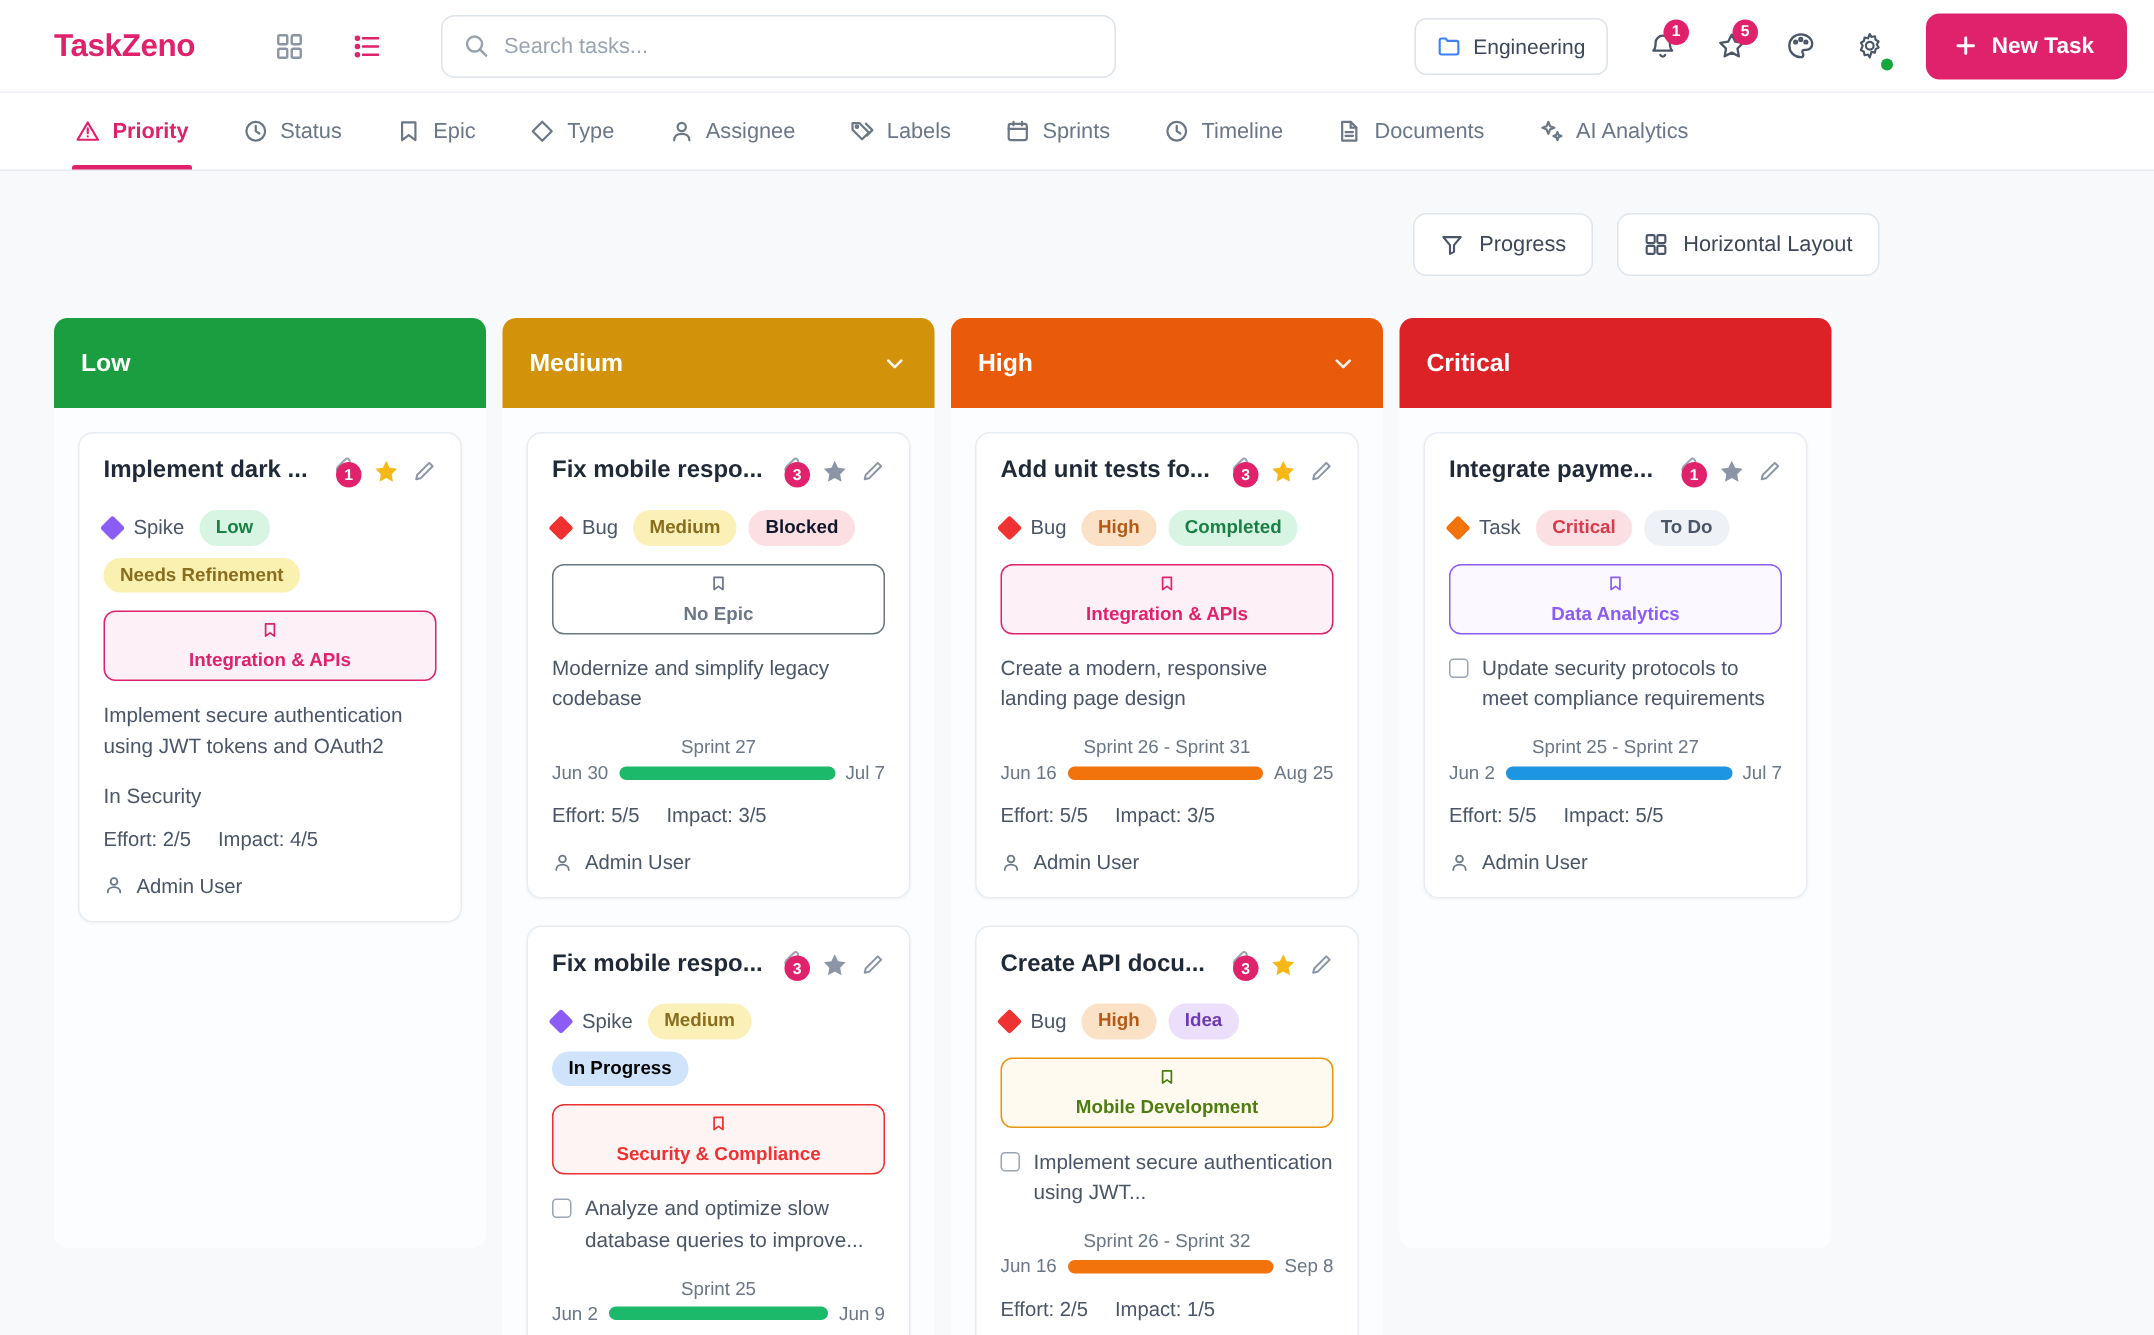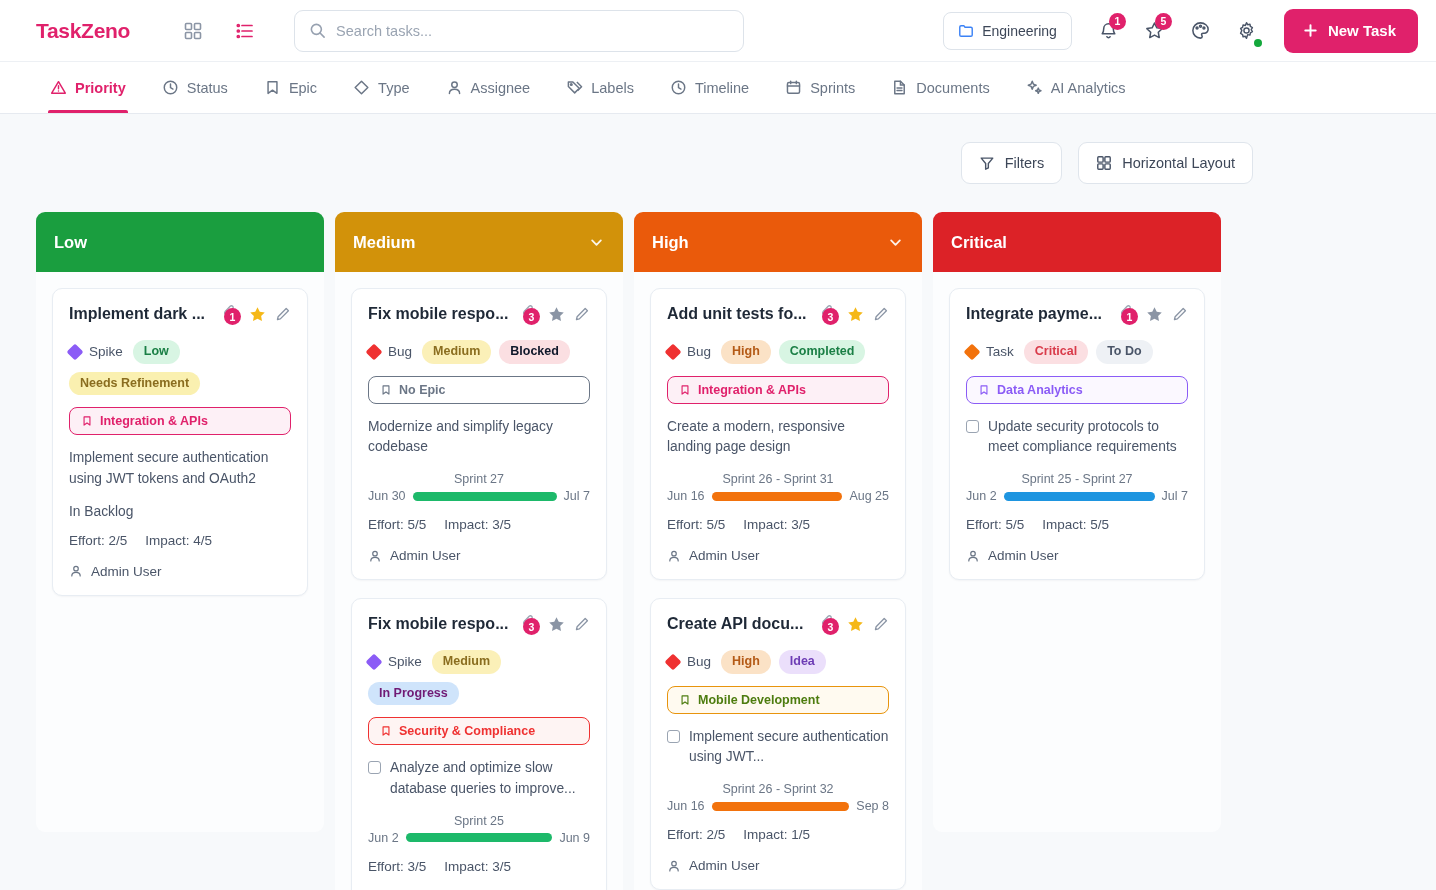--- a/index.html
+++ b/index.html
@@ -192,21 +192,21 @@
   .type-label { font-size: 13.5px; color: #4a5568; margin-right: 2px; }
   .chip {
     padding: 4px 11px; border-radius: 12px;
     font-size: 12.5px; font-weight: bold;
     line-height: 1.25;
   }
   .epic {
     display: flex; align-items: center; gap: 7px;
     border: 1px solid; border-radius: 8px;
     padding: 6px 11px; margin-bottom: 13px;
-    font-size: 12.5px; font-weight: bold;
+    font-size: 12.5px; font-weight: bold; flex-direction: column;
   }
   .desc {
     font-size: 13.8px; color: #4a5568;
     line-height: 1.5; margin-bottom: 14px;
   }
   .desc-check { display: flex; gap: 9px; align-items: flex-start; }
   .checkbox {
     width: 13px; height: 13px; flex: none;
     border: 1.5px solid #9aa4b2; border-radius: 3px;
     margin-top: 3px; cursor: pointer; background: #fff;
@@ -360,34 +360,34 @@
           <path d="M2.5 8V3.2h4.8L14 9.9l-4.8 4.8z" stroke-linejoin="round"></path>
           <circle cx="5.6" cy="5.8" r="0.9"></circle>
           <path d="M11.5 3.2l5 5-4.3 4.3" stroke-linejoin="round"></path>
         </svg>
       </span>
       <span>Labels</span>
     </div>
     <div class="tab">
       <span style="display:flex">
         <svg width="17" height="17" viewBox="0 0 18 18" fill="none" stroke="currentColor" stroke-width="1.55">
+          <rect x="2.6" y="3.8" width="12.8" height="11.4" rx="1.6"></rect>
+          <path d="M2.6 7.3h12.8M6 2.3v2.6M12 2.3v2.6" stroke-linecap="round"></path>
+        </svg>
+      </span>
+      <span>Sprints</span>
+    </div>
+    <div class="tab">
+      <span style="display:flex">
+        <svg width="17" height="17" viewBox="0 0 18 18" fill="none" stroke="currentColor" stroke-width="1.55">
           <circle cx="9" cy="9" r="6.6"></circle>
           <path d="M9 5.2V9l2.6 1.6" stroke-linecap="round"></path>
         </svg>
       </span>
       <span>Timeline</span>
-    </div>
-    <div class="tab">
-      <span style="display:flex">
-        <svg width="17" height="17" viewBox="0 0 18 18" fill="none" stroke="currentColor" stroke-width="1.55">
-          <rect x="2.6" y="3.8" width="12.8" height="11.4" rx="1.6"></rect>
-          <path d="M2.6 7.3h12.8M6 2.3v2.6M12 2.3v2.6" stroke-linecap="round"></path>
-        </svg>
-      </span>
-      <span>Sprints</span>
     </div>
     <div class="tab">
       <span style="display:flex">
         <svg width="17" height="17" viewBox="0 0 18 18" fill="none" stroke="currentColor" stroke-width="1.55">
           <path d="M4 2.4h6l4 4v9.2H4z" stroke-linejoin="round"></path>
           <path d="M10 2.4v4h4M6.4 9.6h5.2M6.4 12.2h5.2" stroke-linecap="round"></path>
         </svg>
       </span>
       <span>Documents</span>
     </div>
@@ -400,21 +400,21 @@
       </span>
       <span>AI Analytics</span>
     </div>
   </div>
 
 <div class="toolbar">
   <button class="tb-btn">
     <svg width="16" height="16" viewBox="0 0 18 18" fill="none" stroke="currentColor" stroke-width="1.6" stroke-linejoin="round">
       <path d="M2.5 3.5h13l-5 6v5l-3 1.5v-6.5z"></path>
     </svg>
-    <span>Filters</span>
+    <span>Progress</span>
   </button>
   <button class="tb-btn">
     <svg width="16" height="16" viewBox="0 0 18 18" fill="none" stroke="currentColor" stroke-width="1.6">
       <rect x="2" y="2" width="6" height="6" rx="1"></rect>
         <rect x="10" y="2" width="6" height="6" rx="1"></rect>
       <rect x="2" y="10" width="6" height="6" rx="1"></rect>
         <rect x="10" y="10" width="6" height="6" rx="1"></rect>
     </svg>
     <span>Horizontal Layout</span>
   </button>
@@ -452,21 +452,21 @@
             <span class="chip" style="background:#d8f5e3;color:#1a7f45">Low</span>
             <span class="chip" style="background:#faf0b0;color:#8a6d1f">Needs Refinement</span>
           </div>
           <div class="epic" style="border-color:#e0216b;color:#e0216b;background:#fdf0f6">
             <svg width="12" height="12" viewBox="0 0 18 18" fill="none" stroke="currentColor" stroke-width="1.7" stroke-linejoin="round">
               <path d="M4.6 2.9h8.8v12.2L9 11.9l-4.4 3.2z"></path>
             </svg>
             <span>Integration &amp; APIs</span>
           </div>
           <div class="desc"><span>Implement secure authentication using JWT tokens and OAuth2</span></div>
-          <div class="status-text">In Backlog</div>
+          <div class="status-text">In Security</div>
           <div class="metrics"><span>Effort: 2/5</span><span>Impact: 4/5</span></div>
           <div class="assignee">
             <svg width="14" height="14" viewBox="0 0 18 18" fill="none" stroke="currentColor" stroke-width="1.55">
               <circle cx="9" cy="6" r="2.9"></circle>
               <path d="M3.6 15.4c0-3 2.4-4.6 5.4-4.6s5.4 1.6 5.4 4.6" stroke-linecap="round"></path>
             </svg>
             <span>Admin User</span>
           </div>
         </div>
       </div>
@@ -548,21 +548,21 @@
             <span class="pencil">
               <svg width="16" height="16" viewBox="0 0 18 18" fill="none" stroke="currentColor" stroke-width="1.5" stroke-linejoin="round">
                 <path d="M12.6 2.9l2.5 2.5L6 14.5l-3.2.7.7-3.2z"></path>
               </svg>
             </span>
           </div>
           <div class="chips">
             <span class="diamond" style="background:#8b5cf6"></span>
             <span class="type-label">Spike</span>
             <span class="chip" style="background:#fbf0b8;color:#8a6d1f">Medium</span>
-            <span class="chip" style="background:#cfe4fb;color:#701a75">In Progress</span>
+            <span class="chip" style="background:#cfe4fb;color:#000000">In Progress</span>
           </div>
           <div class="epic" style="border-color:#ef3131;color:#ef3131;background:#fef4f3">
             <svg width="12" height="12" viewBox="0 0 18 18" fill="none" stroke="currentColor" stroke-width="1.7" stroke-linejoin="round">
               <path d="M4.6 2.9h8.8v12.2L9 11.9l-4.4 3.2z"></path>
             </svg>
             <span>Security &amp; Compliance</span>
           </div>
           <div class="desc">
             <div class="desc-check">
               <span class="checkbox"></span>

